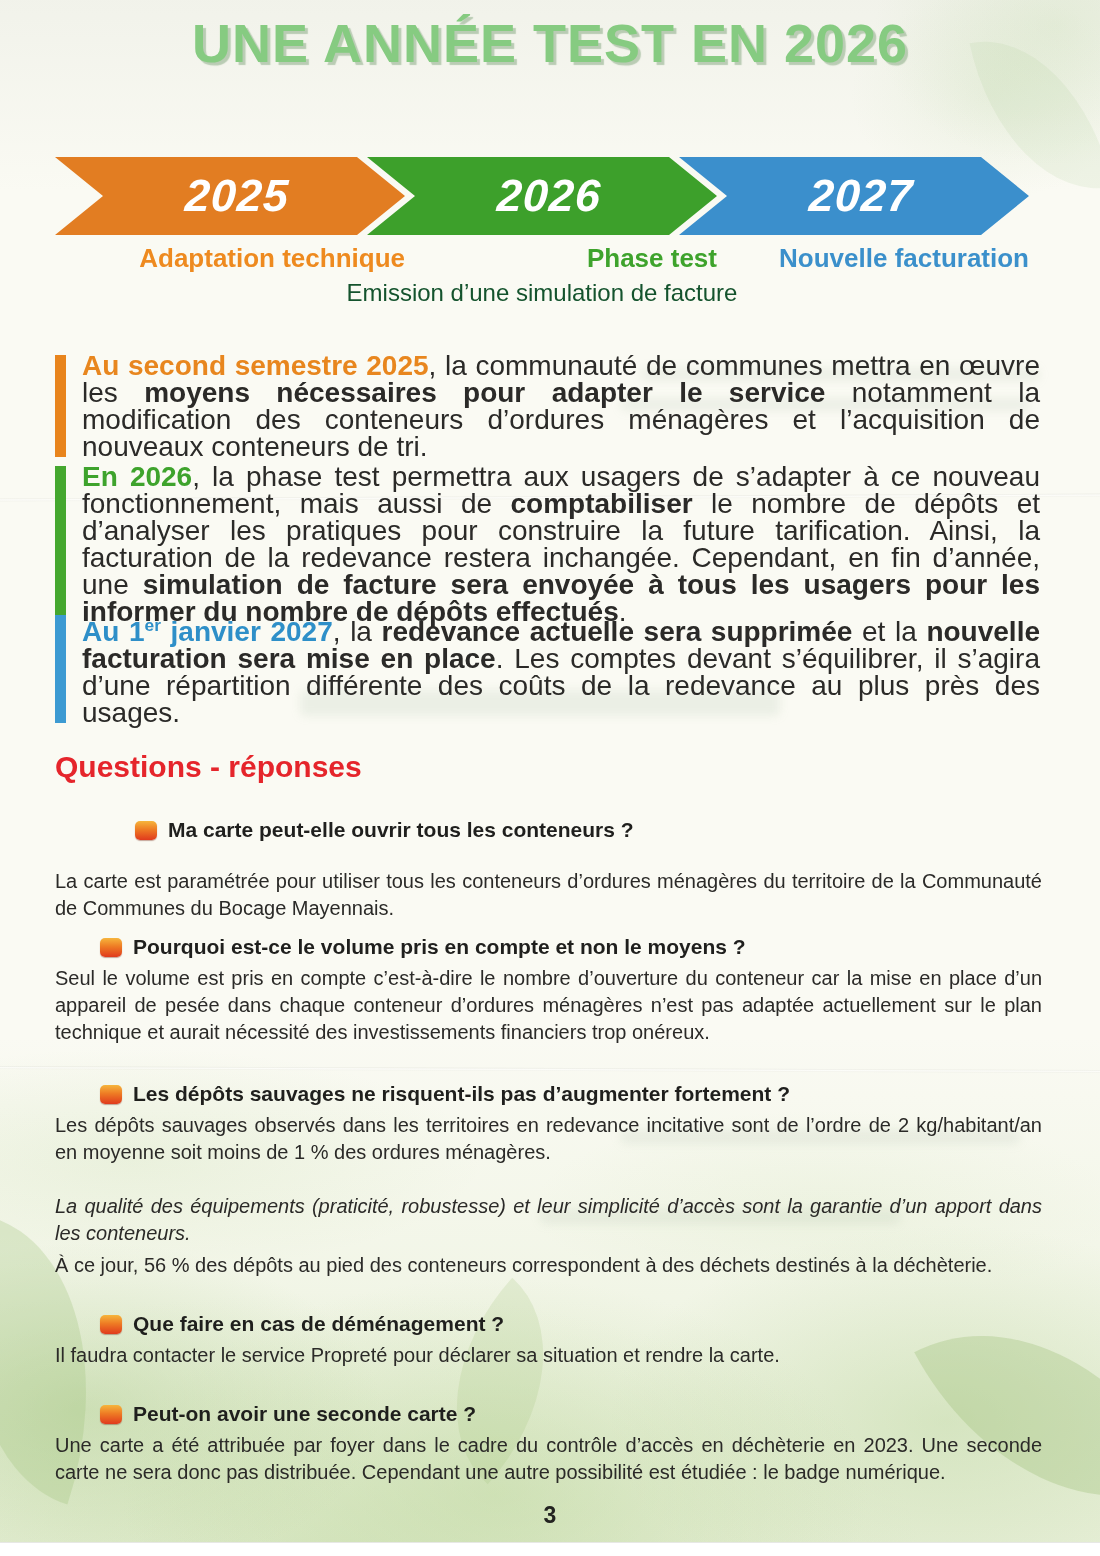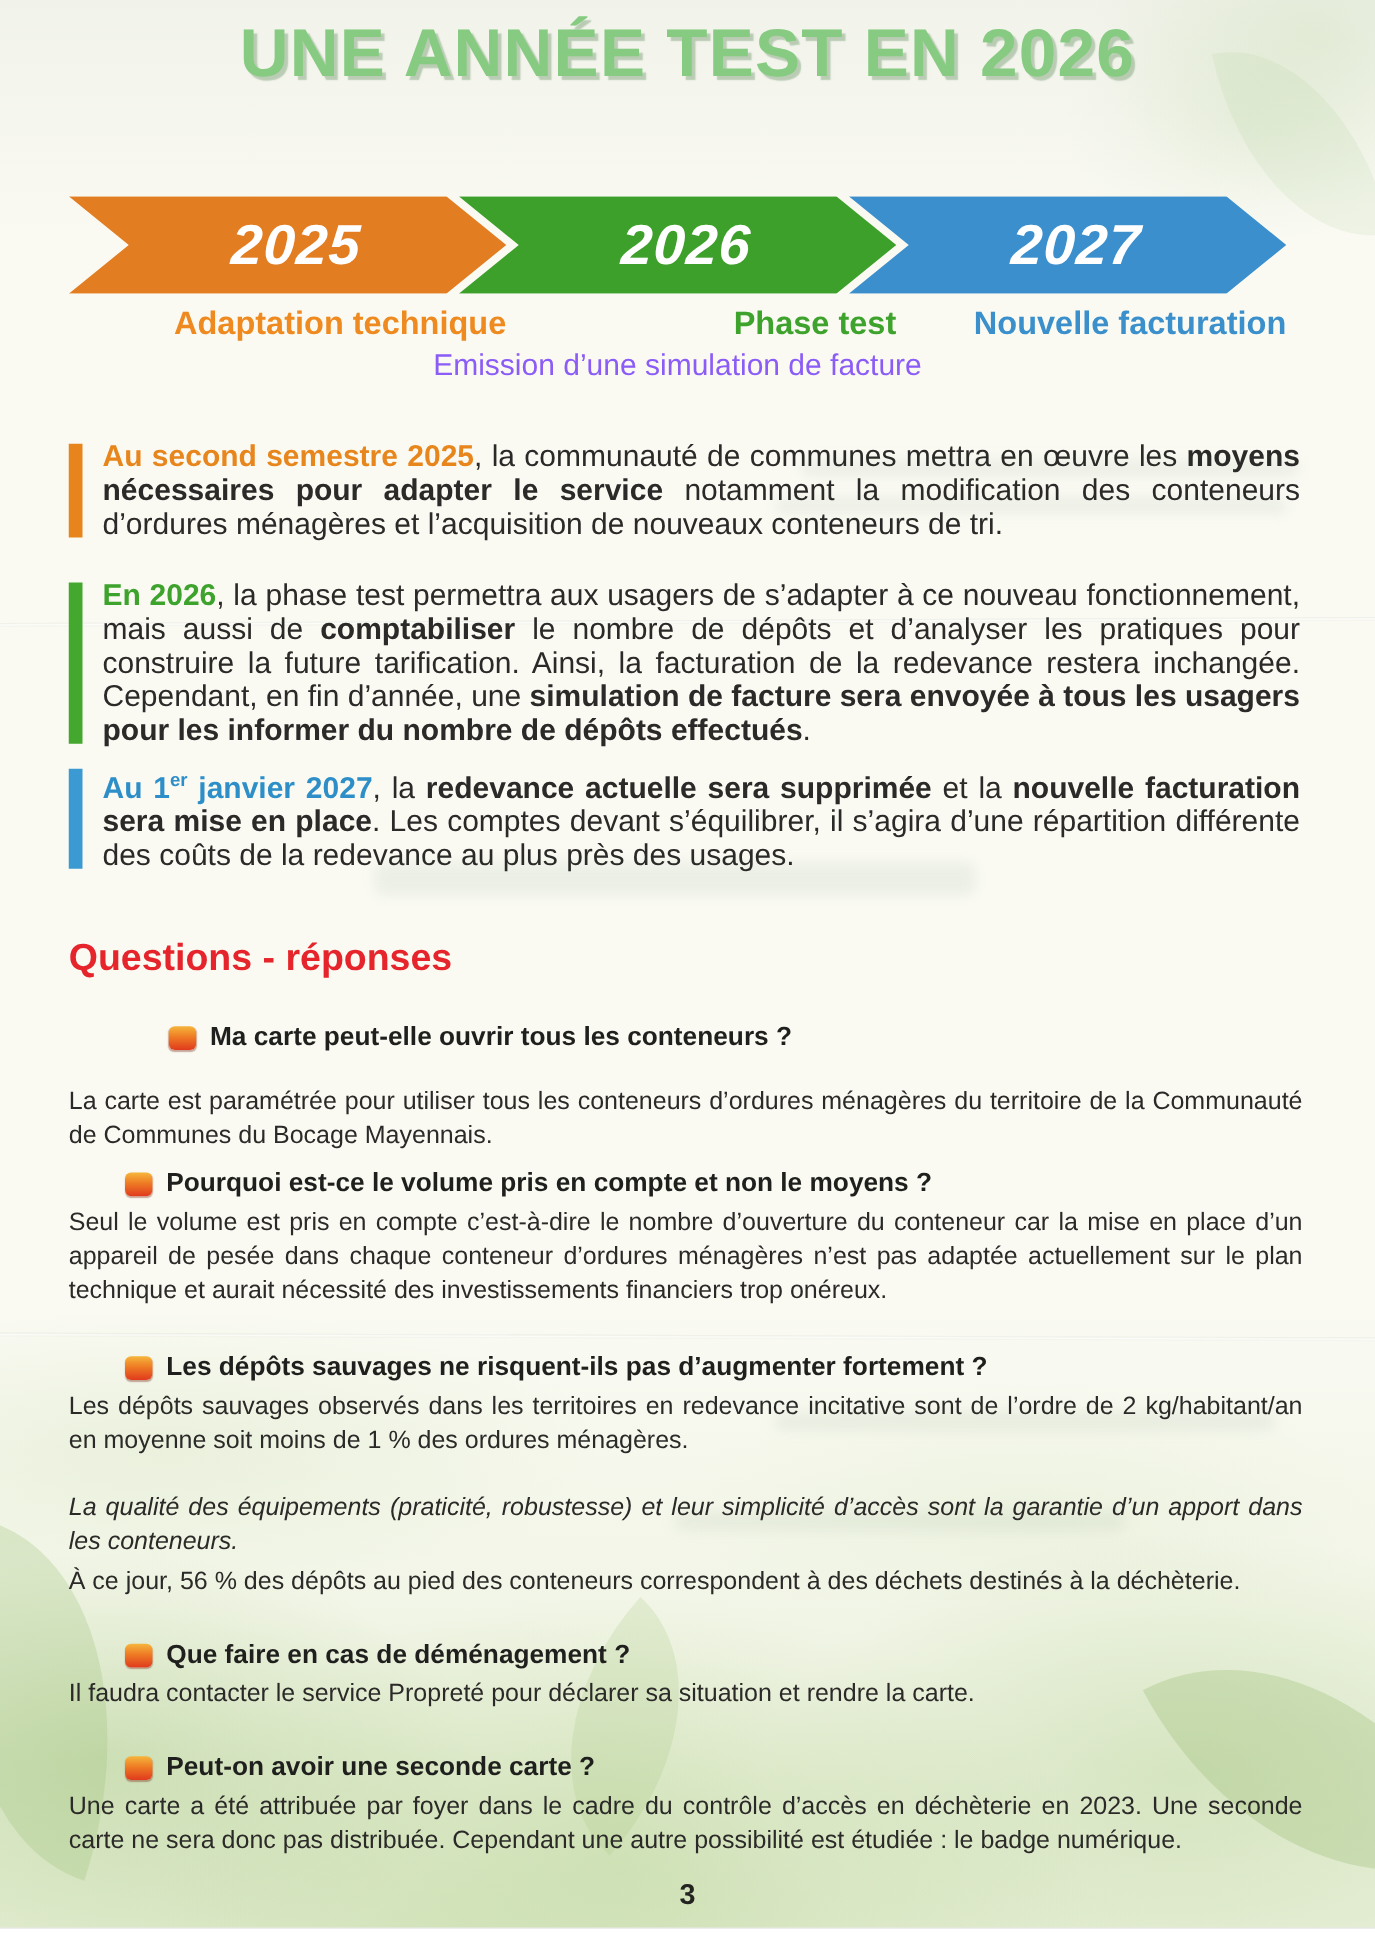--- a/index.html
+++ b/index.html
@@ -65,21 +65,21 @@
     display:flex; align-items:center; justify-content:center; }
   .arrow-year { font-size:45px; font-weight:800; font-style:italic; color:#ffffff;
     letter-spacing:1px; padding-left:14px; transform:skewX(-3deg); }
   .a1 { left:55px; } .a2 { left:367px; } .a3 { left:679px; }
 
   .step-label { top:243px; width:350px; text-align:right; font-size:26px; font-weight:700; }
   .l1 { left:55px; } .l2 { left:367px; } .l3 { left:679px; }
   .sub-label { top:278px; left:342px; width:400px; text-align:center;
     font-size:24px; line-height:30px; font-weight:500; }
 
-  .para { left:55px; width:985px; padding-left:27px; font-size:24px;
+  .para { left:55px; width:985px; padding-left:27px; font-size:28px;
     line-height:27px; text-align:justify; }
   .para .bar { position:absolute; left:0; top:3px; bottom:3px; width:11px; }
   .p1 { top:352px; } .p2 { top:463px; } .p3 { top:612px; }
   sup { font-size:62%; }
 
   .qa-heading { top:750px; left:55px; font-size:30px; font-weight:700; color:#e5252b; }
   .question { left:100px; display:flex; align-items:center; gap:11px;
     font-size:21px; font-weight:700; color:#1f1f1d; }
   .q-icon { display:inline-block; width:22px; height:19px; border-radius:5px; flex:0 0 auto;
     background:linear-gradient(180deg,#f6b53c 0%,#ee7b24 45%,#e03a1d 100%);
@@ -123,21 +123,21 @@
   <div class="abs arrow a2" style="background: rgb(61, 160, 43);">
     <span class="arrow-year">2026</span>
   </div>
   <div class="abs arrow a3" style="background: rgb(59, 143, 204);">
     <span class="arrow-year">2027</span>
   </div>
 
   <div class="abs step-label l1" style="color: rgb(238, 138, 31);">Adaptation technique</div>
   <div class="abs step-label l2" style="color: rgb(62, 163, 44);">Phase test</div>
   <div class="abs step-label l3" style="color: rgb(59, 144, 203);">Nouvelle facturation</div>
-  <div class="abs sub-label" style="color: #8b5cf6;">Emission d’une simulation de facture</div>
+  <div class="abs sub-label" style="color: #14532d;">Emission d’une simulation de facture</div>
 
   <p class="abs para p1">
     <span class="bar" style="background: rgb(232, 132, 28);"></span>
     <span><span style="font-weight: 700; color: rgb(232, 134, 30);">Au second semestre 2025</span><span>, la communauté de communes mettra en œuvre les </span><span style="font-weight: 700;">moyens nécessaires pour adapter le service</span><span> notamment la modification des conteneurs d’ordures ménagères et l’acquisition de nouveaux conteneurs de tri.</span></span>
   </p>
   <p class="abs para p2">
     <span class="bar" style="background: rgb(68, 167, 46);"></span>
     <span><span style="font-weight: 700; color: rgb(62, 163, 44);">En 2026</span><span>, la phase test permettra aux usagers de s’adapter à ce nouveau fonctionnement, mais aussi de </span><span style="font-weight: 700;">comptabiliser</span><span> le nombre de dépôts et d’analyser les pratiques pour construire la future tarification. Ainsi, la facturation de la redevance restera inchangée. Cependant, en fin d’année, une </span><span style="font-weight: 700;">simulation de facture sera envoyée à tous les usagers pour les informer du nombre de dépôts effectués</span><span>.</span></span>
   </p>
   <p class="abs para p3">

